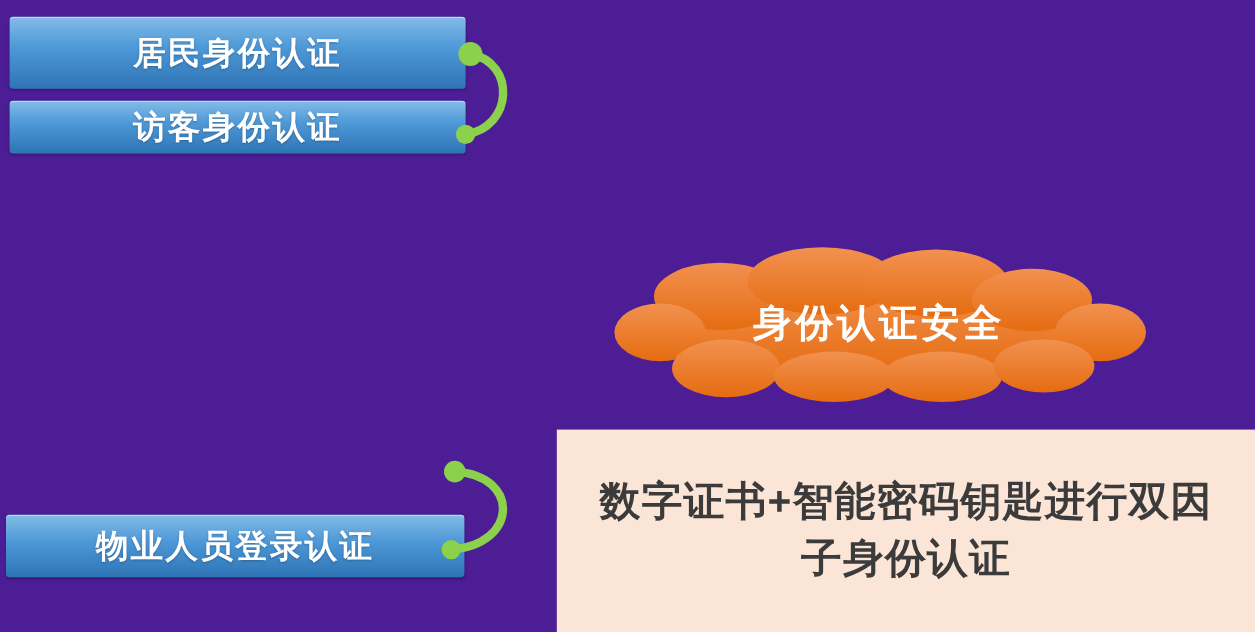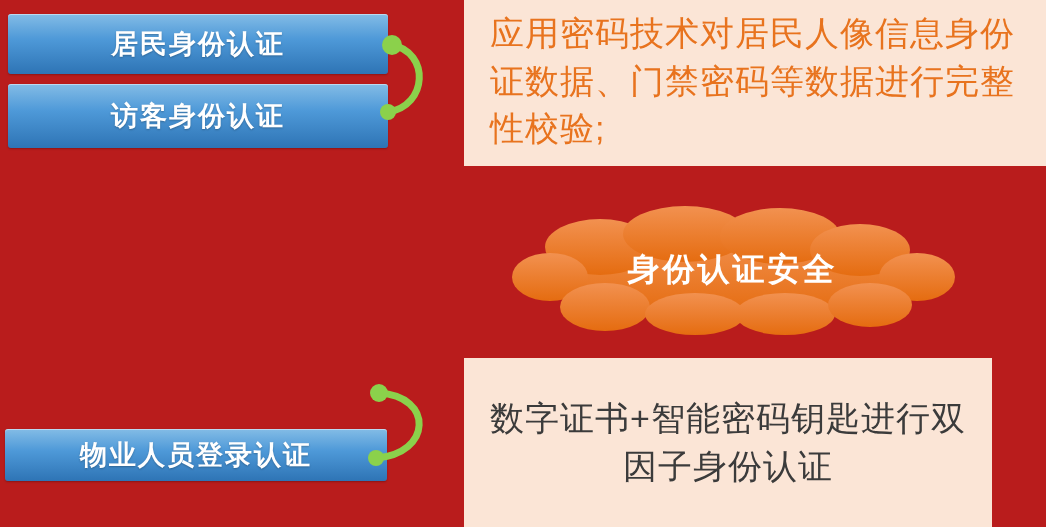--- a/index.html
+++ b/index.html
@@ -4,67 +4,68 @@
 <style>
   html, body { margin: 0; padding: 0; }
   body {
     font-family: "Liberation Sans", "DejaVu Sans", sans-serif;
     background: #5a5a5a;
   }
   .stage {
     position: relative;
     width: 1046px;
     height: 527px;
-    background: #b91c1c;
+    background: #4c1d95;
     overflow: hidden;
   }
   
   .btn {
     position: absolute;
     display: flex;
     align-items: center;
     justify-content: center;
     background: linear-gradient(180deg, #83bce6 0%, #4e99d8 42%, #2e74b5 100%);
     border-radius: 3px;
     box-shadow: inset 0 1px 0 rgba(255,255,255,.45), 0 1px 2px rgba(0,0,0,.25);
     color: #ffffff;
     font-size: 27px;
     font-weight: 600;
     letter-spacing: 2px;
     text-shadow: 0 1px 2px rgba(0,0,0,.25);
     white-space: nowrap;
   }
   .btn-t1 { left: 8px;  top: 14px;  width: 380px; height: 60px; }
-  .btn-t2 { left: 8px;  top: 84px;  width: 380px; height: 64px; }
+  .btn-t2 { left: 8px;  top: 84px;  width: 380px; height: 44px; }
   .btn-b1 { left: 5px;  top: 365px; width: 382px; height: 56px; }
   .btn-b2 { left: 5px;  top: 429px; width: 382px; height: 52px; }
 
   
   .note {
     position: absolute;
     background: #FBE5D6;
     box-sizing: border-box;
   }
   .note-top {
     left: 464px; top: 0; width: 582px; height: 166px;
     padding: 10px 16px 10px 26px;
     color: #E8731E;
     font-size: 34px;
     line-height: 1.4;
     letter-spacing: 1px;
   }
   .note-bottom {
-    left: 464px; top: 358px; width: 528px; height: 169px;
+    left: 464px; top: 358px; width: 582px; height: 169px;
     display: flex; align-items: center; justify-content: center;
     padding: 0 26px;
     color: #3B3B3B;
     font-size: 34px;
     line-height: 1.4;
     letter-spacing: 1px;
     text-align: center;
+    font-weight: bold;
   }
 
   
   .conn { position: absolute; overflow: visible; }
   .conn-top    { left: 372px; top: 22px;  width: 72px; height: 102px; }
   .conn-bottom { left: 362px; top: 366px; width: 95px; height: 100px; }
 
   
   .cloud-wrap { position: absolute; left: 505px; top: 202px; width: 455px; height: 140px; }
   .cloud-wrap svg { position: absolute; inset: 0; }
@@ -89,23 +90,20 @@
   <div class="btn btn-t2">
     <span>访客身份认证</span>
   </div>
 
   <svg class="conn conn-top" viewBox="0 0 72 102" aria-hidden="true">
     <path d="M 20 23 C 58 30 56 84 16 90" fill="none" stroke="#8BD14B" stroke-width="7" stroke-linecap="round"></path>
     <circle cx="20" cy="23" r="10" fill="#8BD14B"></circle>
     <circle cx="16" cy="90" r="8" fill="#8BD14B"></circle>
   </svg>
 
-  <div class="note note-top">
-    <span>应用密码技术对居民人像信息身份证数据、门禁密码等数据进行完整性校验;</span>
-  </div>
 
   <div class="cloud-wrap">
     <svg viewBox="0 0 455 140" aria-hidden="true">
       <defs>
         <linearGradient id="cg" x1="0" y1="0" x2="0" y2="1">
           <stop offset="0" stop-color="#F29150"></stop>
           <stop offset="1" stop-color="#E56C10"></stop>
         </linearGradient>
       </defs>
       <g fill="url(#cg)">

